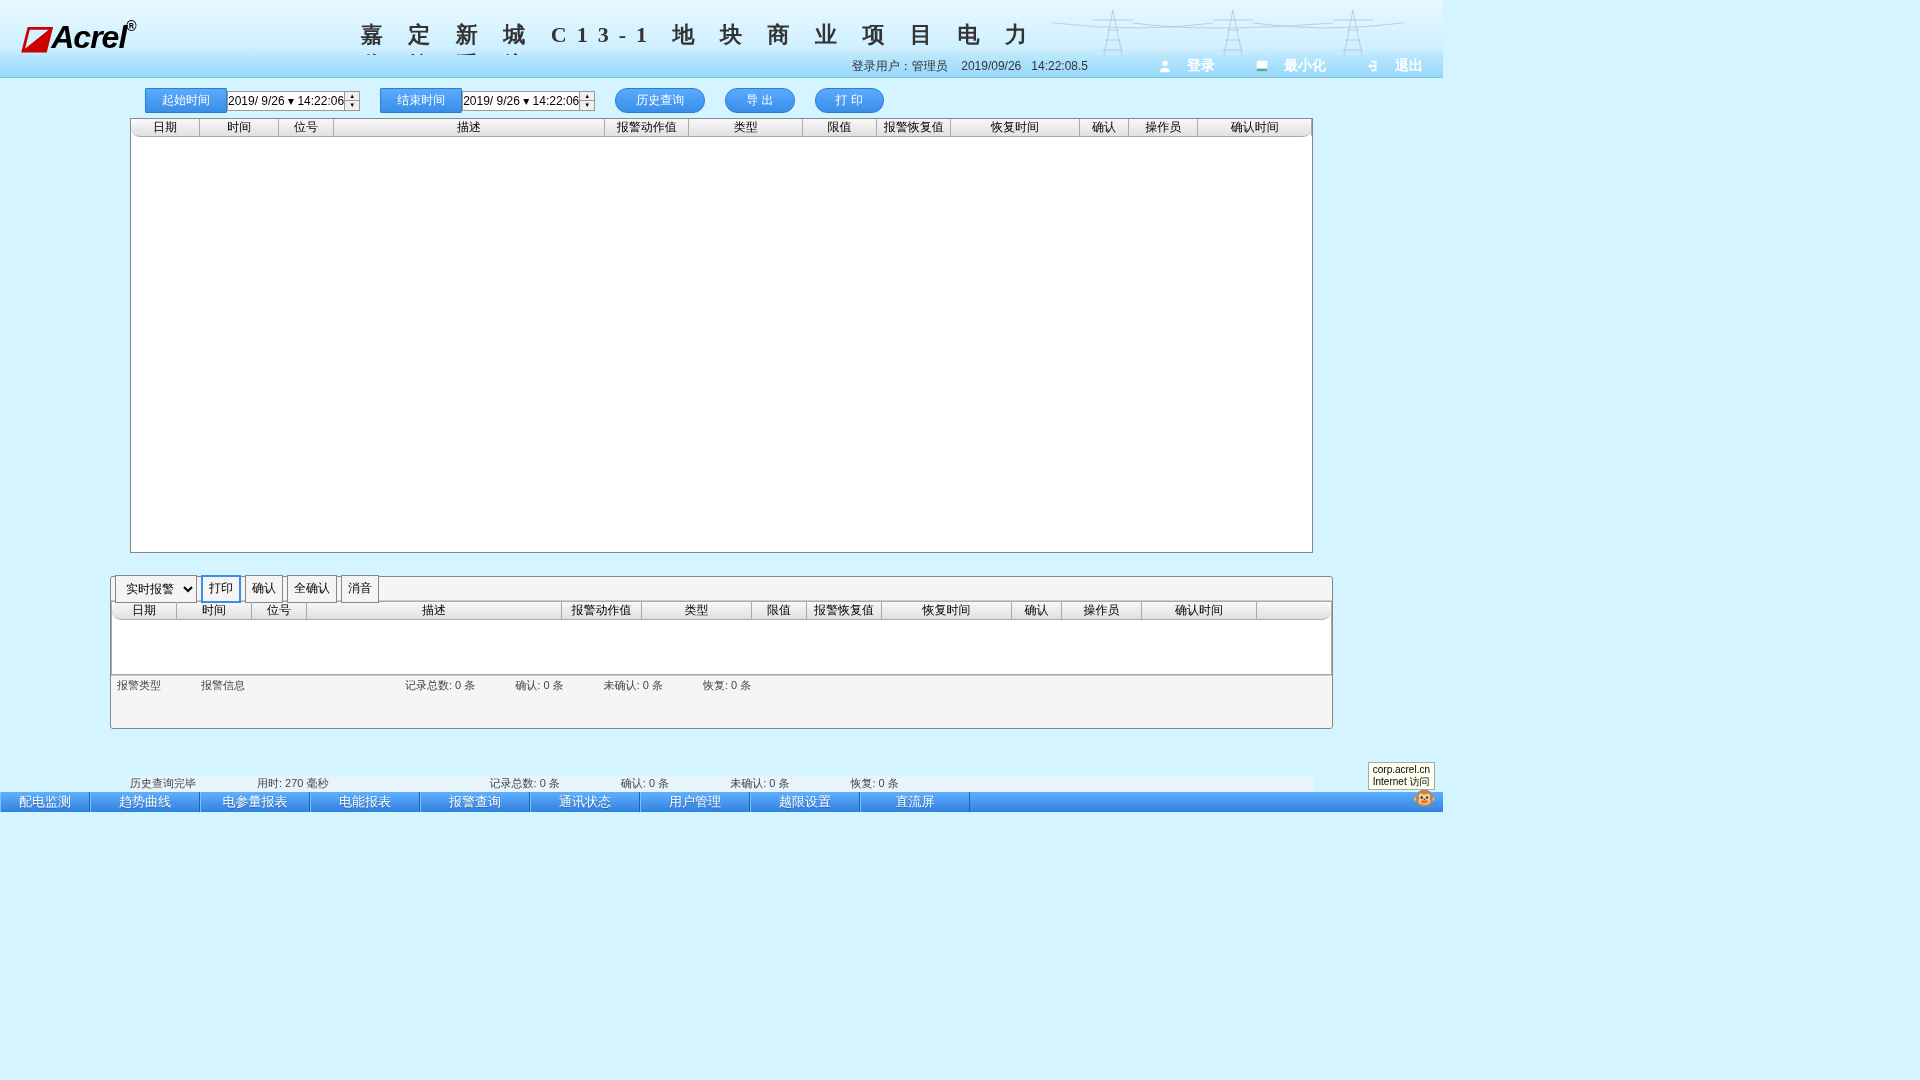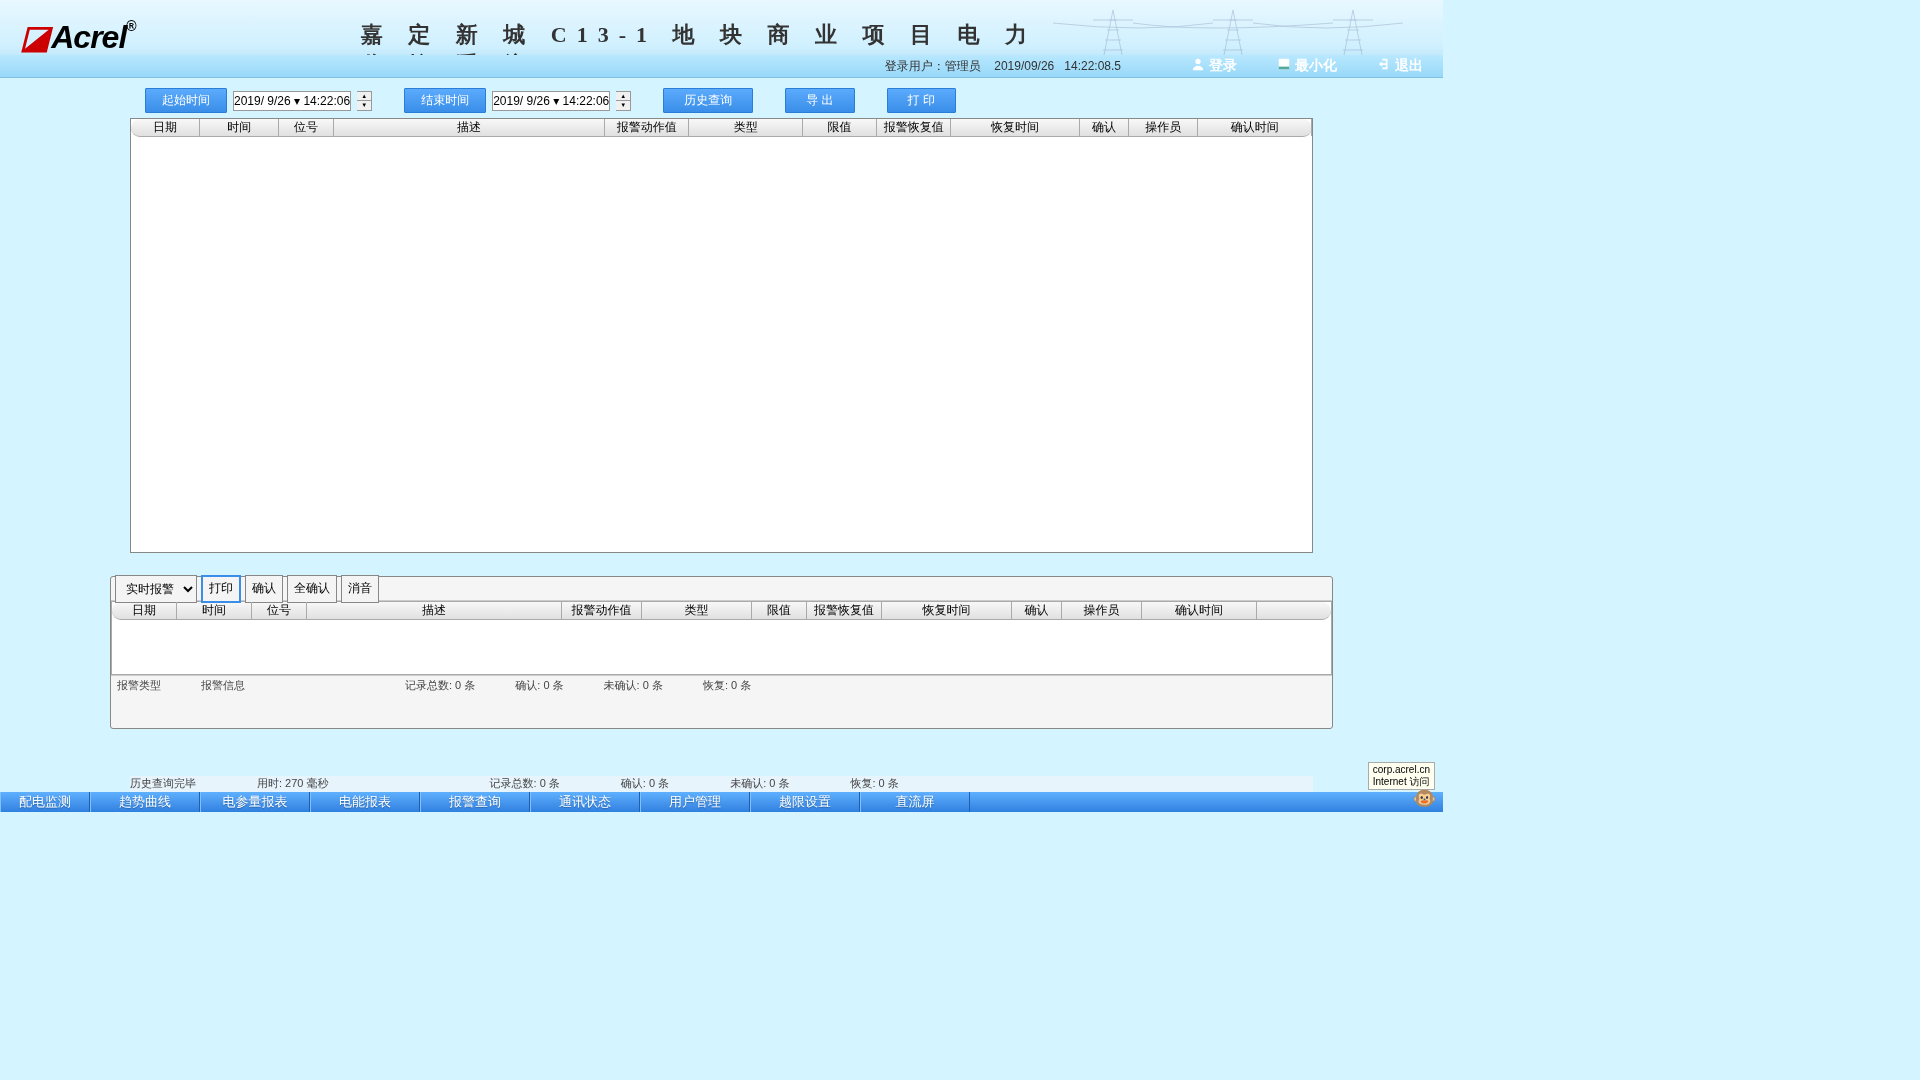--- a/index.html
+++ b/index.html
@@ -72,30 +72,31 @@
   font-size: 12px;
   color: #333;
 }
 .user-status { margin-right: 40px; }
 .header-btn {
   color: #fff;
   font-size: 14px;
   font-weight: bold;
   cursor: pointer;
   display: flex;
-  gap: 4px;
+  align-items: center;
+  gap: 15px;
   padding: 0 10px;
 }
 .header-btn svg { width: 14px; height: 14px; fill: #fff; }
 
 .toolbar {
   margin: 10px 130px 0 145px;
   display: flex;
   align-items: center;
-  gap: 6px;
+  gap: 0;
 }
 .tb-label {
   background: linear-gradient(to bottom, #5babfd, #3a8ee8);
   color: #fff;
   padding: 3px 16px;
   border: 1px solid #2a7ed8;
   font-size: 12px;
   border-radius: 1px;
 }
 .tb-input {
@@ -125,21 +126,21 @@
   cursor: pointer;
 }
 .spinner div:last-child { border-bottom: none; }
 .tb-btn {
   background: linear-gradient(to bottom, #5babfd, #3a8ee8);
   color: #fff;
   padding: 3px 20px;
   border: 1px solid #2a7ed8;
   font-size: 12px;
   cursor: pointer;
-  border-radius: 1px;
+  border-radius: 12px;
 }
 .tb-gap { width: 20px; }
 
 .grid-area {
   margin: 5px 130px 0 130px;
   border: 1px solid #888;
   background: #fff;
   height: 435px;
 }
 .grid-header {

